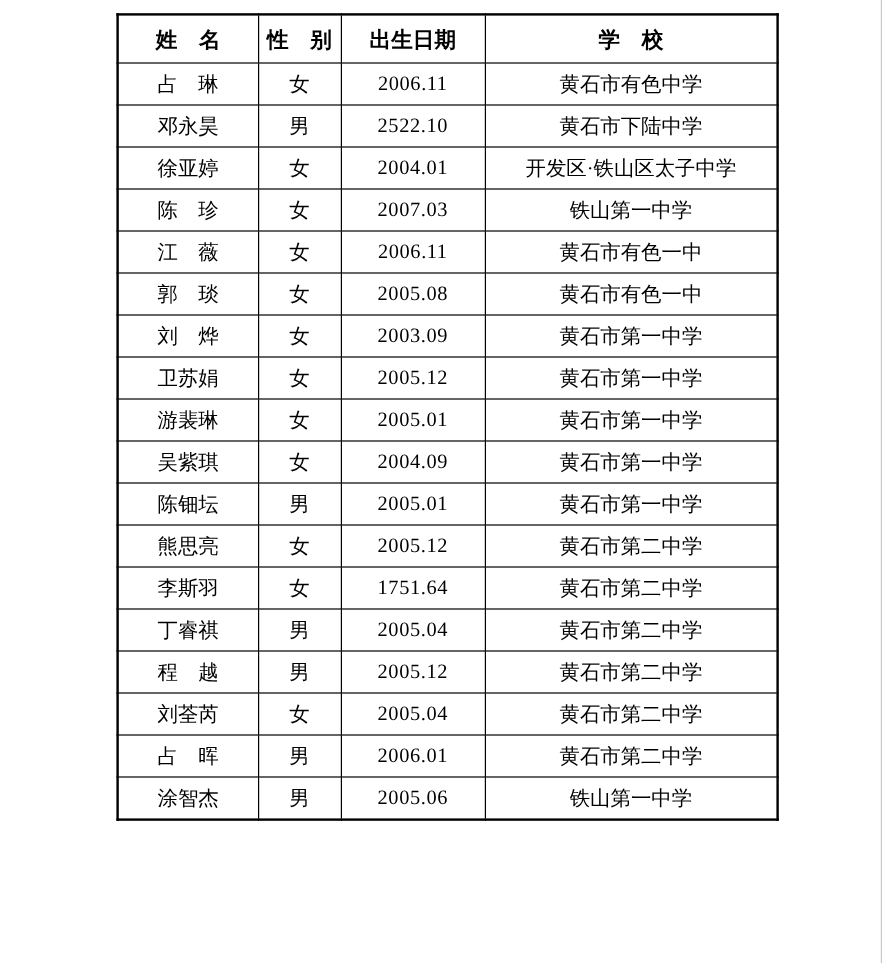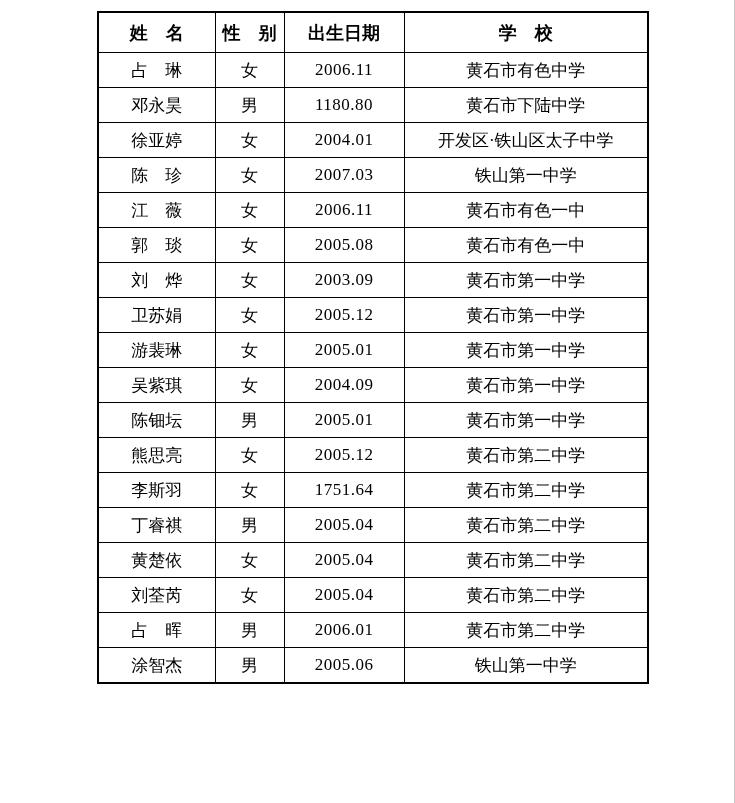--- a/index.html
+++ b/index.html
@@ -83,21 +83,21 @@
         <tr>
           <td class="cell-name">占　琳</td>
           <td class="cell-gender">女</td>
           <td class="cell-birth">2006.11</td>
           <td class="cell-school">黄石市有色中学</td>
         </tr>
 
         <tr>
           <td class="cell-name">邓永昊</td>
           <td class="cell-gender">男</td>
-          <td class="cell-birth">1180.80</td>
+          <td class="cell-birth">2522.10</td>
           <td class="cell-school">黄石市下陆中学</td>
         </tr>
 
         <tr>
           <td class="cell-name">徐亚婷</td>
           <td class="cell-gender">女</td>
           <td class="cell-birth">2004.01</td>
           <td class="cell-school">开发区·铁山区太子中学</td>
         </tr>
 
@@ -173,27 +173,27 @@
         </tr>
 
         <tr>
           <td class="cell-name">丁睿祺</td>
           <td class="cell-gender">男</td>
           <td class="cell-birth">2005.04</td>
           <td class="cell-school">黄石市第二中学</td>
         </tr>
 
 
-
-        <tr>
-          <td class="cell-name">黄楚依</td>
-          <td class="cell-gender">女</td>
-          <td class="cell-birth">2005.04</td>
-          <td class="cell-school">黄石市第二中学</td>
-        </tr>
+        <tr>
+          <td class="cell-name">程　越</td>
+          <td class="cell-gender">男</td>
+          <td class="cell-birth">2005.12</td>
+          <td class="cell-school">黄石市第二中学</td>
+        </tr>
+
 
         <tr>
           <td class="cell-name">刘荃芮</td>
           <td class="cell-gender">女</td>
           <td class="cell-birth">2005.04</td>
           <td class="cell-school">黄石市第二中学</td>
         </tr>
 
         <tr>
           <td class="cell-name">占　晖</td>

